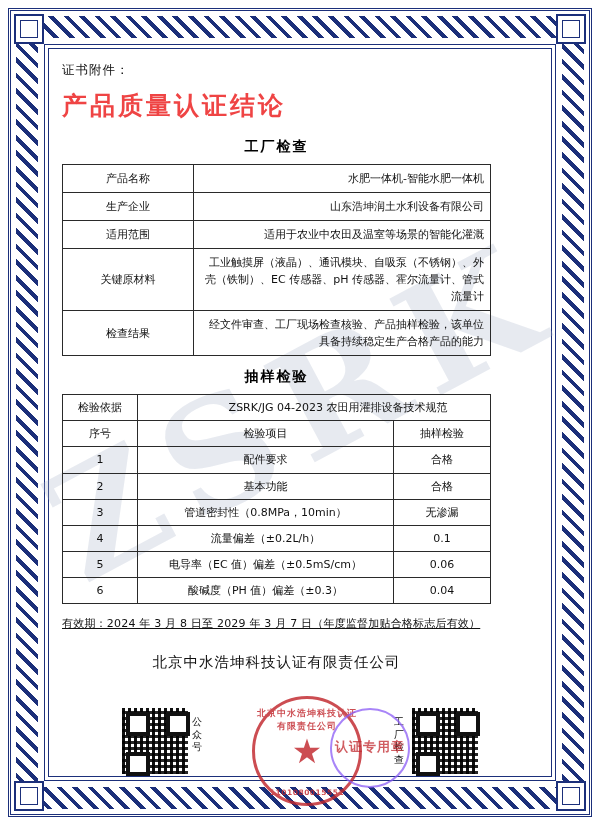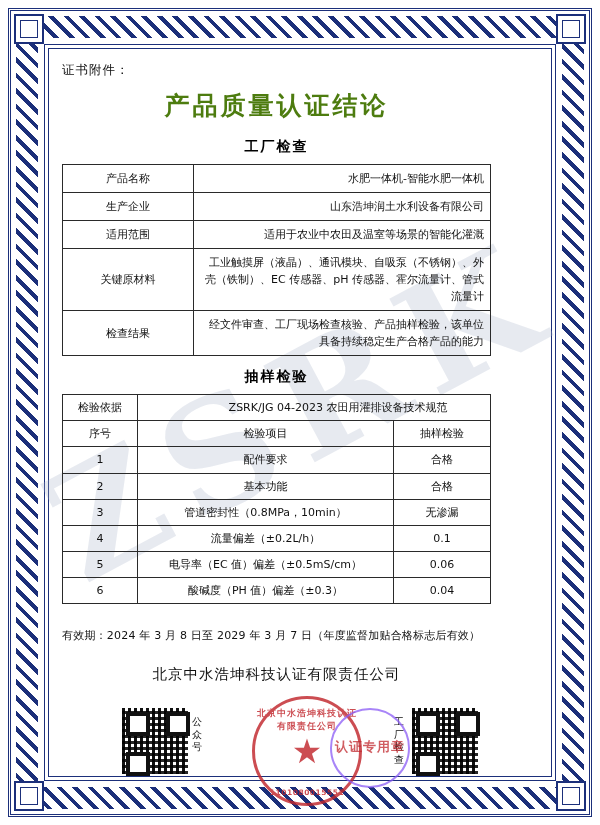--- a/index.html
+++ b/index.html
@@ -63,26 +63,25 @@
   }
 
   
   .content{
     position:absolute;left:62px;top:62px;width:429px;
   }
   .attach-label{
     font-size:12.5px;color:#111;margin-bottom:10px;letter-spacing:1px;
   }
   .main-title{
-    text-align:center;
     font-family:"DejaVu Serif","Liberation Serif",serif;
     font-weight:bold;
     font-size:25px;
     letter-spacing:3px;
-    color:#4d7c0f;
+    color:#ef4444;
     margin:10px 0 16px 0;
   }
   .section-title{
     text-align:center;font-weight:bold;font-size:14px;letter-spacing:2px;
     color:#000;margin:12px 0 8px 0;
     font-family:"DejaVu Serif","Liberation Serif",serif;
   }
   table{
     width:100%;border-collapse:collapse;
     font-size:11px;color:#111;
@@ -101,21 +100,21 @@
   }
   .val{padding-left:9px;}
 
   
   .t2 td{text-align:center;padding:4px 0;margin-top:44px;}
   .t2 .c1{width:74px;}
   .t2 .c3{width:96px;}
   .t2 .basis{text-align:center;padding-left:48px;}
 
   .validity{
-    font-size:11px;margin-top:24px;color:#111;letter-spacing:0.2px;
+    font-size:11px;margin-top:12px;color:#111;letter-spacing:0.2px;text-decoration:underline;
   }
   .issuer{
     text-align:center;font-size:14.5px;margin-top:22px;color:#111;
     letter-spacing:1px;
     font-family:"DejaVu Serif","Liberation Serif",serif;
   }
 
   
   .footer{
     position:absolute;left:62px;top:700px;width:476px;height:90px;

